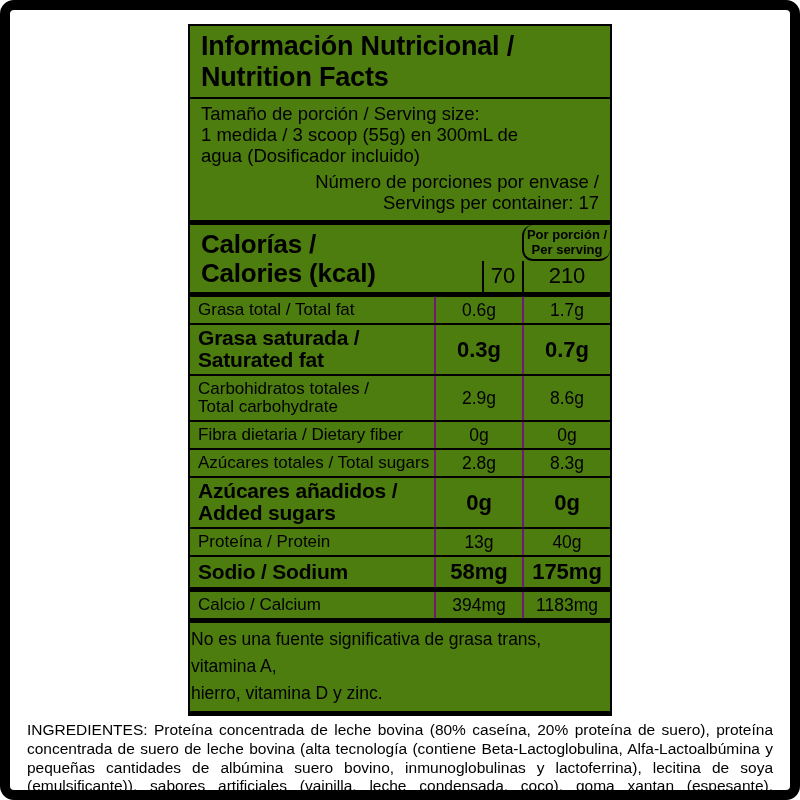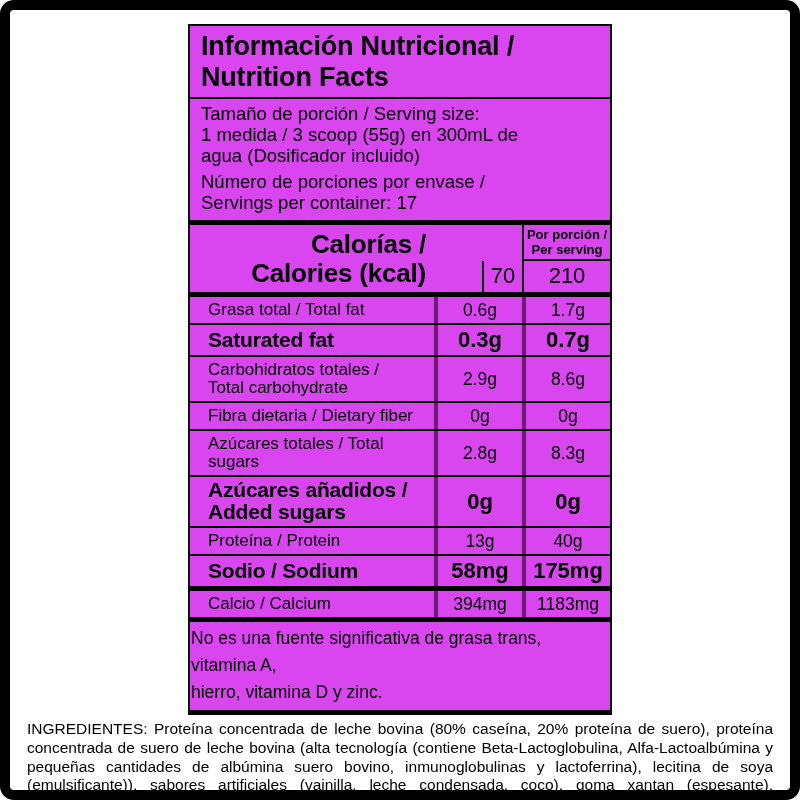--- a/index.html
+++ b/index.html
@@ -12,73 +12,72 @@
   .page { position:absolute; inset:0; background:#fff; }
   .outer-frame {
     position:absolute; inset:0; border:10px solid #000;
     border-radius:14px; pointer-events:none; z-index:10;
   }
 
   
   .nutrition-box {
     width:424px; margin:24px auto 0 auto;
     border:2px solid #000; border-bottom:5px solid #000;
-    background:#d946ef;
+    background:#4d7c0f;
   }
   .ln { display:block; }
 
   .sec-title {
     padding:5px 11px 4px 11px;
     font-size:27px; font-weight:bold; line-height:31px;
     border-bottom:2px solid #000;
     letter-spacing:-0.2px;
   }
   .sec-serving { padding:4px 11px 7px 11px; font-size:18.5px; line-height:21px;border-radius:11px; }
-  .sec-serving .para2 { margin-top:5px; }
+  .sec-serving .para2 { margin-top:5px;text-align:right; }
 
   .thick-bar { height:5px; background:#000; }
 
   .cal-grid {
     display:grid; grid-template-columns:1fr 88px 88px;
     grid-template-rows:auto auto;
   }
   .cal-label {
     grid-column:1; grid-row:1 / 3;
     font-size:26px; font-weight:bold; line-height:29px;
     padding:4px 8px 4px 11px;
     display:flex; flex-direction:column; justify-content:center;
     letter-spacing:-0.2px;
-    align-items:flex-end;
   }
   .cal-colhead {
     border-left:2px solid #000; border-bottom:2px solid #000;
     font-size:13px; font-weight:bold; line-height:14.5px;
     text-align:center; padding:3px 1px 2px 1px;
     display:flex; flex-direction:column; justify-content:center;
   }
   .cal-colhead.c2 { grid-column:2; grid-row:1; }
-  .cal-colhead.c3 { grid-column:3; grid-row:1; }
+  .cal-colhead.c3 { grid-column:3; grid-row:1;border-radius:11px; }
   .cal-colval {
     border-left:2px solid #000;
     font-size:22px; line-height:24px; text-align:center; padding:3px 0 4px 0;
   }
   .cal-colval.c2 { grid-column:2; grid-row:2;margin-left:48px; }
   .cal-colval.c3 { grid-column:3; grid-row:2; }
 
   .row {
     display:grid; grid-template-columns:1fr 88px 88px;
     border-bottom:2px solid #000;
   }
   .row.no-border { border-bottom:none; }
   .row .lbl {
-    font-size:17px; line-height:18px; padding:4px 4px 4px 18px;
+    font-size:17px; line-height:18px; padding:4px 4px 4px 8px;
     display:flex; flex-direction:column; justify-content:center;
   }
   .row .val {
-    border-left:4px solid #701a75; font-size:17.5px;
+    border-left:2px solid #701a75; font-size:17.5px;
     display:flex; align-items:center; justify-content:center;
     text-align:center; padding:2px 16px;
   }
   .row.emph .lbl { font-size:21px; font-weight:bold; line-height:22px; padding-top:2px; padding-bottom:3px; letter-spacing:-0.2px; }
   .row.emph .val { font-size:22px; font-weight:bold; }
 
   .footnote { padding:3px 11px 4px 1px; font-size:17.5px; line-height:27px; }
 
   
   .bottom-text { width:746px; margin:5px auto 0 auto; }
@@ -131,20 +130,21 @@
     <div class="row">
       <div class="lbl">
           <span class="ln">Grasa total / Total fat</span>
         </div>
       <div class="val">0.6g</div>
       <div class="val">1.7g</div>
     </div>
 
     <div class="row emph">
       <div class="lbl">
+        <span class="ln">Grasa saturada /</span>
         <span class="ln">Saturated fat</span>
       </div>
       <div class="val">0.3g</div>
       <div class="val">0.7g</div>
     </div>
 
     <div class="row">
       <div class="lbl">
         <span class="ln">Carbohidratos totales /</span>
         <span class="ln">Total carbohydrate</span>

